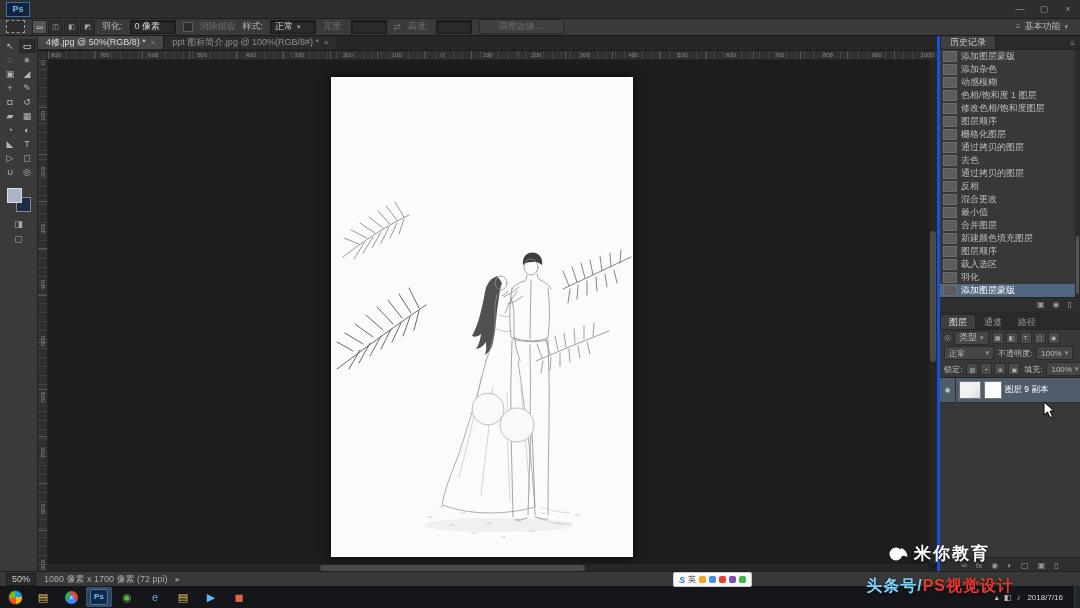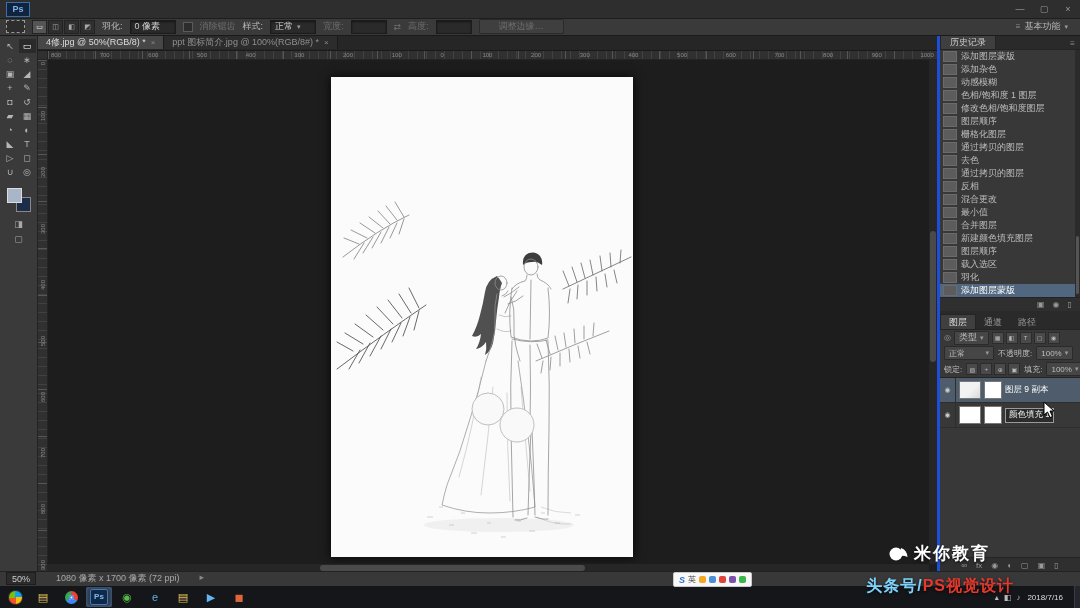--- a/index.html
+++ b/index.html
@@ -117,21 +117,21 @@
              font-size:8.5px;color:#eee;white-space:nowrap}
   .italic{font-style:italic}
   .lock{width:7px;height:5px;background:#b5b5b5;position:relative;margin-left:auto;margin-right:3px;flex:none}
   .lock::before{content:"";position:absolute;left:1px;top:-4px;width:3px;height:3px;border:1px solid #b5b5b5;
                 border-bottom:none;border-radius:2px 2px 0 0}
   .lfooter{height:14px;flex:none;background:#2f2f2f;border-top:1px solid #242424;display:flex;align-items:center;
            justify-content:center;gap:9px;color:#999;font-size:8px}
 
   
   .statusbar{position:absolute;left:0;right:0;bottom:22px;height:14px;background:#383838;border-top:1px solid #222;
-             display:flex;align-items:flex-start;gap:20px;padding-left:6px;font-size:9px;color:#a8a8a8;z-index:4}
+             display:flex;align-items:center;gap:8px;padding-left:6px;font-size:9px;color:#a8a8a8;z-index:4}
   .zoombox{background:#2c2c2c;border:1px solid #1e1e1e;padding:0 5px;height:11px;display:flex;align-items:center;color:#ccc}
   .statarrow{color:#888}
 
   
   .taskbar{position:absolute;left:0;right:0;bottom:0;height:22px;background:#14161a;display:flex;align-items:center;
            padding-left:2px;z-index:10}
   .tb-icons{display:flex;gap:2px}
   .tb-icon{width:26px;height:20px;display:flex;align-items:center;justify-content:center;border-radius:2px}
   .tb-icon.active{background:#2b3a4d;box-shadow:inset 0 0 4px rgba(120,180,255,.45)}
   .tb-glyph{font-size:11px;line-height:1}
@@ -589,28 +589,20 @@
 
       <div class="layers">
         <div class="layer-row selected">
           <span class="eye-cell">
               <span>◉</span>
             </span>
           <span class="thumb art"></span>
           <span class="thumb mask"></span>
           <span class="layer-name">图层 9 副本</span>
         </div>
-        <div class="layer-row">
-          <span class="eye-cell">
-              <span>◉</span>
-            </span>
-          <span class="thumb"></span>
-          <span class="thumb mask"></span>
-          <span class="name-edit">颜色填充 1</span>
-        </div>
       </div>
       <div class="lfooter">
 
       <span>∞</span>
           <span>fx</span>
           <span>◉</span>
           <span>◐</span>
           <span>▢</span>
           <span>▣</span>
           <span>▯</span>

